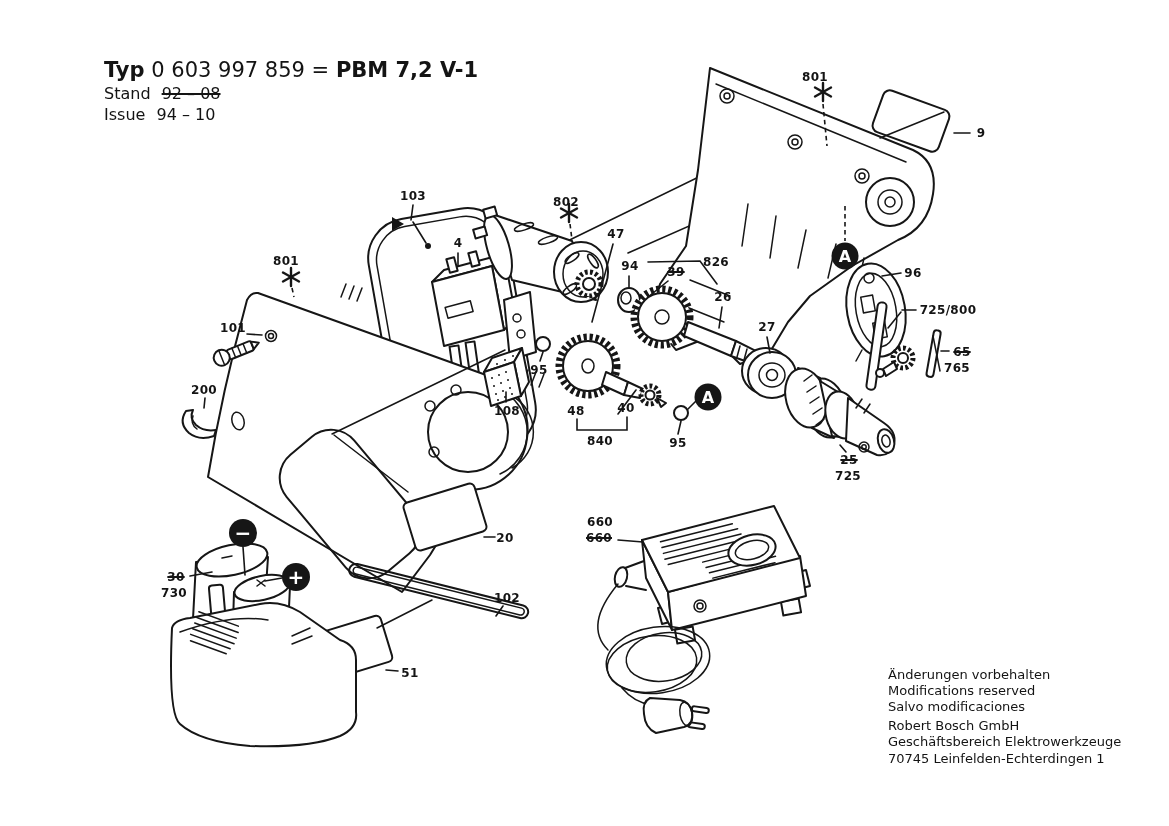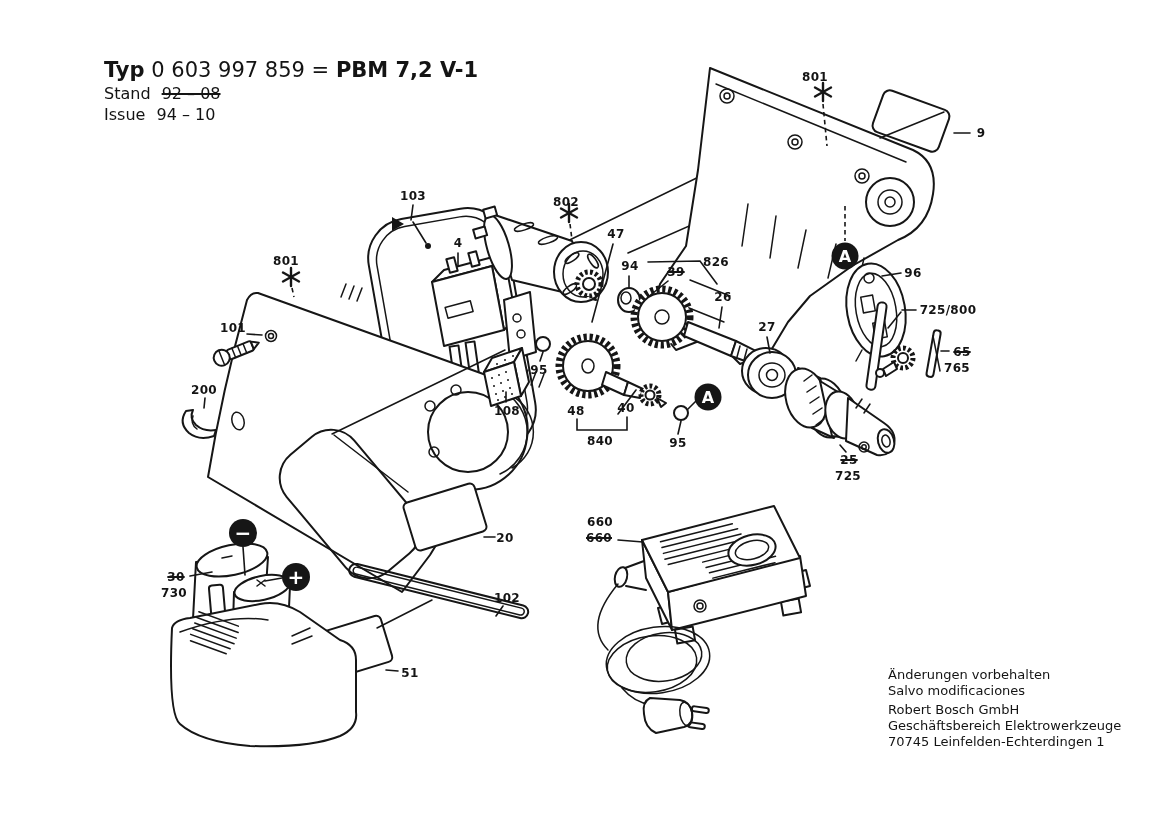--- a/index.html
+++ b/index.html
@@ -444,20 +444,21 @@
   <div class="lbl" style="left:507px;top:598px">102</div>
   <div class="lbl" style="left:410px;top:673px">51</div>
 
   <div class="badge" style="left:845px;top:256px">A</div>
   <div class="badge" style="left:708px;top:397px">A</div>
   <div class="badge pol" style="left:243px;top:533px">−</div>
   <div class="badge pol" style="left:296px;top:577px">+</div>
 
   <div class="ftr">
     <div>Änderungen vorbehalten</div>
+    <div>Modifications reserved</div>
     <div>Salvo modificaciones</div>
     <div class="gap"></div>
     <div class="co">Robert Bosch GmbH</div>
     <div class="co">Geschäftsbereich Elektrowerkzeuge</div>
     <div class="co">70745 Leinfelden-Echterdingen 1</div>
   </div>
 
 </div>
 
 </body></html>

